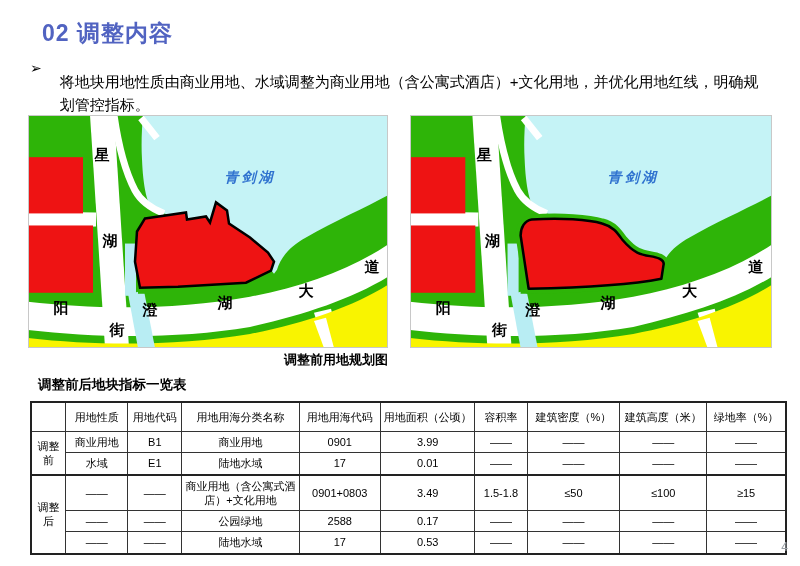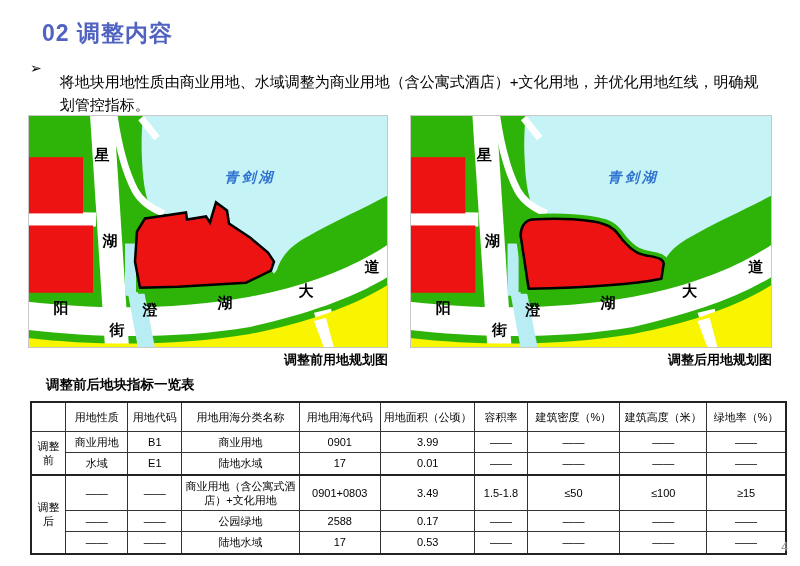--- a/index.html
+++ b/index.html
@@ -22,21 +22,21 @@
   .map svg{display:block;width:100%;height:100%;}
   .map-left{left:28px;}
   .map-right{left:410px;width:362px;}
   .map-caption{
     position:absolute;top:351px;font-size:13px;font-weight:bold;color:#000;
     text-align:right;
   }
   .cap-left{left:28px;width:360px;text-align:right;}
   .cap-right{left:410px;width:362px;}
   .table-title{
-    position:absolute;left:46px;top:376px;margin:0;
+    position:absolute;left:38px;top:376px;margin:0;
     font-size:13.5px;font-weight:bold;color:#000;
   }
   .indicator-table{
     position:absolute;left:30px;top:401px;width:757px;
     border-collapse:collapse;table-layout:fixed;
     font-size:11px;color:#000;border:2px solid #222;
   }
   .indicator-table td,.indicator-table th{
     border:1px solid #333;text-align:center;vertical-align:middle;
     padding:3px 2px;line-height:1.3;font-weight:normal;overflow:hidden;
@@ -118,21 +118,20 @@
         <text x="122" y="199" text-anchor="middle" font-family="&quot;Liberation Sans&quot;,&quot;DejaVu Sans&quot;,sans-serif" font-size="15" font-weight="bold" fill="#000">澄</text>
         <text x="197" y="192" text-anchor="middle" font-family="&quot;Liberation Sans&quot;,&quot;DejaVu Sans&quot;,sans-serif" font-size="15" font-weight="bold" fill="#000">湖</text>
         <text x="278" y="180" text-anchor="middle" font-family="&quot;Liberation Sans&quot;,&quot;DejaVu Sans&quot;,sans-serif" font-size="15" font-weight="bold" fill="#000">大</text>
         <text x="344" y="156" text-anchor="middle" font-family="&quot;Liberation Sans&quot;,&quot;DejaVu Sans&quot;,sans-serif" font-size="15" font-weight="bold" fill="#000">道</text>
         <text x="222" y="67" text-anchor="middle" font-family="&quot;Liberation Sans&quot;,&quot;DejaVu Sans&quot;,sans-serif" font-size="14" font-weight="bold" font-style="italic" fill="#2f72cf" letter-spacing="3">青剑湖</text>
         <rect x="0.5" y="0.5" width="359" height="231" fill="none" stroke="#c8c8c8" stroke-width="1"></rect>
       </svg>
   </div>
 
   <div class="map-caption cap-left">调整前用地规划图</div>
-  <div class="map-caption cap-right">调整后用地规划图</div>
 
   <h2 class="table-title">调整前后地块指标一览表</h2>
 
   <table class="indicator-table" id="indicator-table">
     <colgroup>
       <col style="width:4.6%">
         <col style="width:8.2%">
         <col style="width:7.2%">
       <col style="width:15.5%">
         <col style="width:10.8%">

